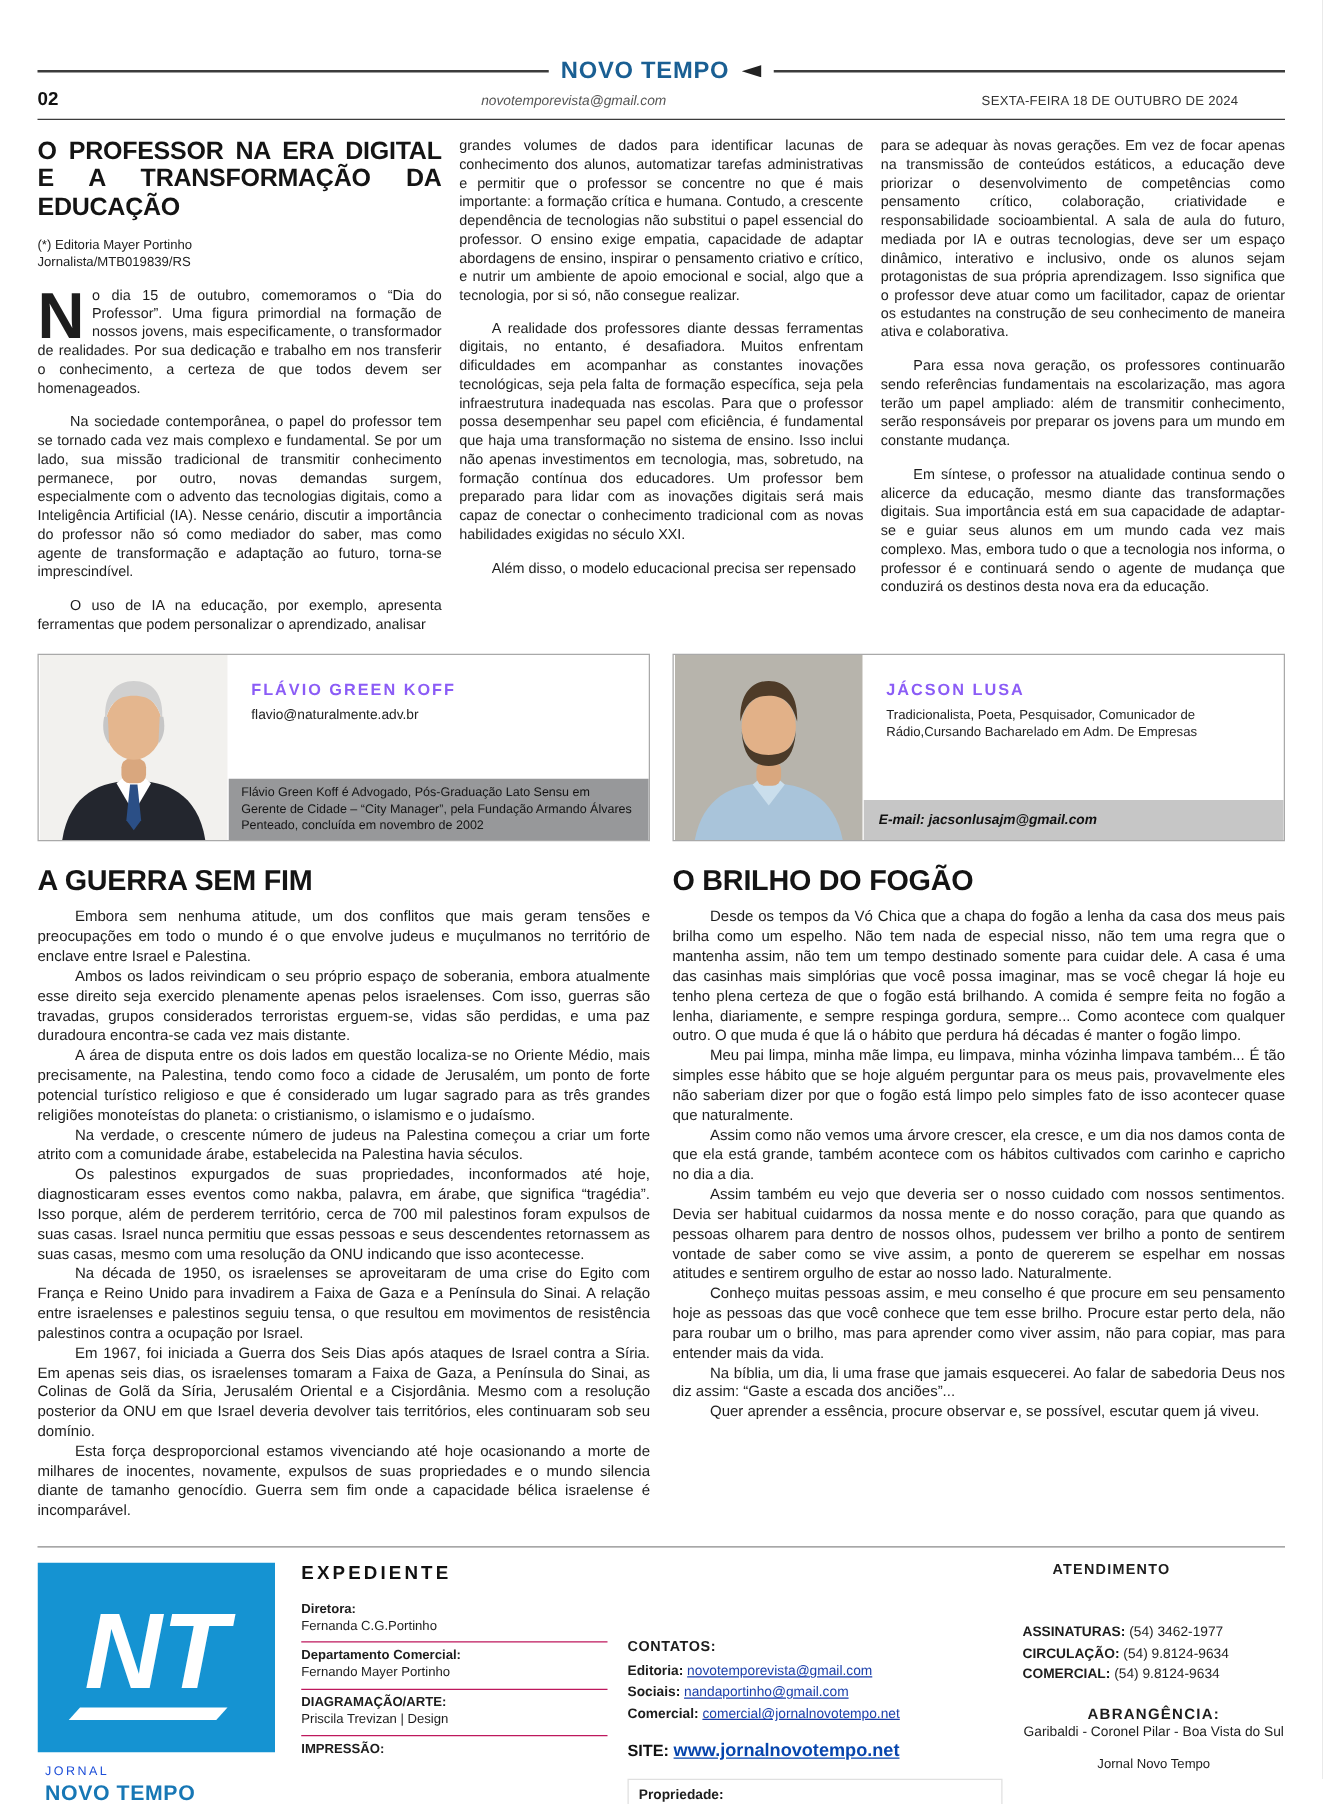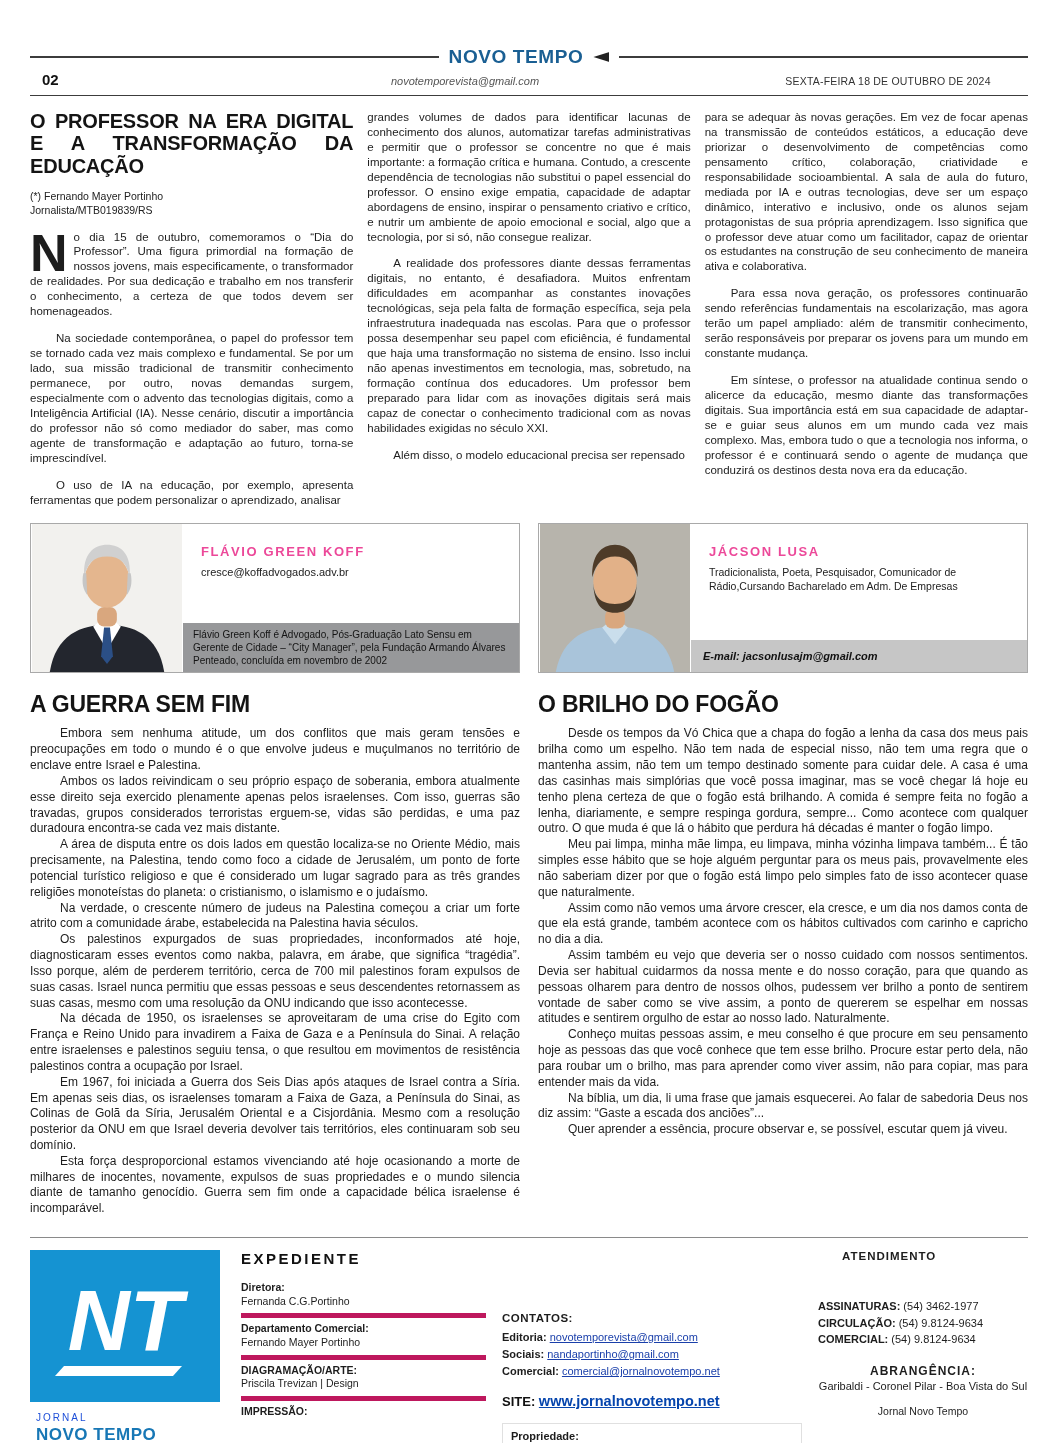--- a/index.html
+++ b/index.html
@@ -5,21 +5,21 @@
   * { margin:0; padding:0; box-sizing:border-box; }
   html,body { background:#d9d9d9; }
   body { font-family:"Liberation Sans", sans-serif; color:#222; }
   .page { width:1058px; min-height:1443px; margin:0 auto; background:#ffffff; padding:46px 30px 16px; position:relative; }
 
   
   .masthead-row { display:flex; align-items:center; gap:10px; }
   .rule { flex:1; border-top:2px solid #3c3c3c; }
   .masthead-title { font-size:19px; font-weight:bold; color:#1a5f93; letter-spacing:.6px; white-space:nowrap; }
   .diamond { width:16px; height:10px; background:#222; clip-path:polygon(0 50%, 100% 0, 100% 100%); flex:0 0 16px; }
-  .masthead-sub { display:flex; align-items:baseline; margin-top:3px;margin-left:12px; }
+  .masthead-sub { display:flex; align-items:baseline; margin-top:3px; }
   .page-number { font-weight:bold; font-size:15px; width:140px; color:#111; }
   .masthead-email { flex:1; text-align:center; font-style:italic; color:#555; font-size:11px; }
   .masthead-date { width:280px; text-align:center; font-size:10.5px; color:#333; letter-spacing:.2px; }
   .header-bottom-rule { border-top:1.5px solid #3c3c3c; margin-top:7px; }
 
   
   .main-article { display:flex; gap:14px; margin-top:14px; }
   .main-col { flex:1; min-width:0; font-size:11.5px; line-height:1.3; text-align:justify; color:#1d1d1d; }
   .article-title { font-size:20px; line-height:1.12; font-weight:bold; color:#141414; letter-spacing:-.2px; margin-bottom:12px; }
   .byline { font-size:10.5px; line-height:1.35; color:#222; }
@@ -30,41 +30,41 @@
   .para.indent { text-indent:26px; }
   .dropcap { float:left; font-size:52px; line-height:.8; font-weight:bold; padding:3px 6px 0 0; color:#1d1d1d; }
 
   
   .features { display:flex; gap:18px; margin-top:16px; }
   .feature { flex:1; min-width:0; }
   .author-box { border:1px solid #a9a9a9; display:flex; height:150px; background:#fff; overflow:hidden; }
   .author-photo { width:152px; flex:0 0 152px; }
   .author-photo svg { width:100%; height:100%; display:block; }
   .author-info { flex:1; display:flex; flex-direction:column; min-width:0; }
-  .author-name { font-weight:bold; font-size:13px; letter-spacing:1.6px; padding:20px 18px 7px; color:#ec4899; }
+  .author-name { font-weight:bold; font-size:13px; letter-spacing:1.6px; padding:20px 18px 7px; color:#8b5cf6; }
   .author-email { font-size:11px; padding:0 18px; color:#222; }
   .author-desc { font-size:10.5px; line-height:1.3; padding:0 18px; color:#222; }
   .author-strip { margin-top:auto; font-size:10px; line-height:1.3; padding:5px 10px; }
   .strip-left { background:#97989a; color:#141414; }
   .strip-right { background:#c6c6c6; color:#111; font-weight:bold; font-style:italic; font-size:11px; padding:9px 12px; }
   .feature-title { font-size:23px; font-weight:bold; color:#141414; margin:18px 0 8px; letter-spacing:-.2px; }
   .feature-body { font-size:12px; line-height:1.32; text-align:justify; color:#1d1d1d; }
   .feature-body .para { text-indent:30px; }
 
   
   .footer { margin-top:20px; border-top:1px solid #8a8a8a; padding-top:12px; display:flex; gap:16px; }
   .footer-logo-block { width:195px; flex:0 0 195px; }
   .nt-logo-wrap { width:190px; height:152px; }
   .nt-logo-wrap svg { width:100%; height:100%; display:block; }
   .logo-jornal { font-size:10px; font-weight:normal; color:#1d4ed8; letter-spacing:2px; margin:10px 0 0 6px; }
   .logo-novotempo { font-size:17px; font-weight:bold; color:#1777b5; letter-spacing:.5px; margin:2px 0 0 6px; }
 
   .expediente { width:245px; flex:0 0 245px; font-size:10.5px; color:#1d1d1d; }
   .expediente-title { font-size:15px; font-weight:bold; letter-spacing:2.5px; margin-bottom:10px; color:#111; }
-  .exp-entry { padding:4px 0 5px; border-bottom:5px solid #be185d; }
+  .exp-entry { padding:4px 0 5px; border-bottom:1px solid #be185d; }
   .exp-entry:last-child { border-bottom:none; }
   .exp-label { font-weight:bold; display:block; line-height:1.3; }
   .exp-value { display:block; line-height:1.3; }
 
   .contatos { width:300px; flex:0 0 300px; font-size:11px; padding-top:62px; color:#1d1d1d; }
   .contatos-title { font-weight:bold; font-size:11.5px; margin-bottom:7px; letter-spacing:.5px; }
   .contato-line { margin-bottom:5px; }
   .contato-label { font-weight:bold; }
   .link { color:#1a3faa; text-decoration:underline; cursor:pointer; }
   .site-line { margin:16px 0 14px; font-size:13px; }
@@ -100,21 +100,21 @@
       <div class="page-number">02</div>
       <div class="masthead-email">novotemporevista@gmail.com</div>
       <div class="masthead-date">SEXTA-FEIRA 18 DE OUTUBRO DE 2024</div>
     </div>
     <div class="header-bottom-rule"></div>
   </div>
 
   <div class="main-article">
     <div class="main-col">
       <h1 class="article-title">O PROFESSOR NA ERA DIGITAL E A TRANSFORMAÇÃO DA EDUCAÇÃO</h1>
-      <div class="byline">(*) Fernando Mayer Portinho</div>
+      <div class="byline">(*) Editoria Mayer Portinho</div>
       <div class="byline byline2">Jornalista/MTB019839/RS</div>
       <div class="para">
         <span class="dropcap">N</span><span>o dia 15 de outubro, comemoramos o “Dia do Professor”. Uma figura primordial na formação de nossos jovens, mais especificamente, o transformador de realidades. Por sua dedicação e trabalho em nos transferir o conhecimento, a certeza de que todos devem ser homenageados.</span>
       </div>
       <div class="para indent">Na sociedade contemporânea, o papel do professor tem se tornado cada vez mais complexo e fundamental. Se por um lado, sua missão tradicional de transmitir conhecimento permanece, por outro, novas demandas surgem, especialmente com o advento das tecnologias digitais, como a Inteligência Artificial (IA). Nesse cenário, discutir a importância do professor não só como mediador do saber, mas como agente de transformação e adaptação ao futuro, torna-se imprescindível.</div>
       <div class="para indent">O uso de IA na educação, por exemplo, apresenta ferramentas que podem personalizar o aprendizado, analisar</div>
     </div>
     <div class="main-col">
       <div class="para">grandes volumes de dados para identificar lacunas de conhecimento dos alunos, automatizar tarefas administrativas e permitir que o professor se concentre no que é mais importante: a formação crítica e humana. Contudo, a crescente dependência de tecnologias não substitui o papel essencial do professor. O ensino exige empatia, capacidade de adaptar abordagens de ensino, inspirar o pensamento criativo e crítico, e nutrir um ambiente de apoio emocional e social, algo que a tecnologia, por si só, não consegue realizar.</div>
       <div class="para indent">A realidade dos professores diante dessas ferramentas digitais, no entanto, é desafiadora. Muitos enfrentam dificuldades em acompanhar as constantes inovações tecnológicas, seja pela falta de formação específica, seja pela infraestrutura inadequada nas escolas. Para que o professor possa desempenhar seu papel com eficiência, é fundamental que haja uma transformação no sistema de ensino. Isso inclui não apenas investimentos em tecnologia, mas, sobretudo, na formação contínua dos educadores. Um professor bem preparado para lidar com as inovações digitais será mais capaz de conectar o conhecimento tradicional com as novas habilidades exigidas no século XXI.</div>
@@ -139,21 +139,21 @@
             <path d="M73 105 L79 105 L82 134 L76 142 L70 134 Z" fill="#2b4f86"></path>
             <rect x="66" y="84" width="20" height="20" rx="7" fill="#d9a77e"></rect>
             <ellipse cx="76" cy="58" rx="23" ry="27" fill="#e4b68e"></ellipse>
             <path d="M53 54 C51 30 63 21 76 21 C90 21 101 30 99 54 C96 40 90 33 76 33 C62 33 56 40 53 54 Z" fill="#d0d0d0"></path>
             <path d="M52 50 C50 60 52 67 56 72 L55 50 Z" fill="#c6c6c6"></path>
             <path d="M100 50 C102 60 100 67 96 72 L97 50 Z" fill="#c6c6c6"></path>
           </svg>
         </div>
         <div class="author-info">
           <div class="author-name">FLÁVIO GREEN KOFF</div>
-          <div class="author-email">cresce@koffadvogados.adv.br</div>
+          <div class="author-email">flavio@naturalmente.adv.br</div>
           <div class="author-strip strip-left">Flávio Green Koff é Advogado, Pós-Graduação Lato Sensu em Gerente de Cidade – “City Manager”, pela Fundação Armando Álvares Penteado, concluída em novembro de 2002</div>
         </div>
       </div>
       <h2 class="feature-title">A GUERRA SEM FIM</h2>
       <div class="feature-body">
         <div class="para">Embora sem nenhuma atitude, um dos conflitos que mais geram tensões e preocupações em todo o mundo é o que envolve judeus e muçulmanos no território de enclave entre Israel e Palestina.</div>
         <div class="para">Ambos os lados reivindicam o seu próprio espaço de soberania, embora atualmente esse direito seja exercido plenamente apenas pelos israelenses. Com isso, guerras são travadas, grupos considerados terroristas erguem-se, vidas são perdidas, e uma paz duradoura encontra-se cada vez mais distante.</div>
         <div class="para">A área de disputa entre os dois lados em questão localiza-se no Oriente Médio, mais precisamente, na Palestina, tendo como foco a cidade de Jerusalém, um ponto de forte potencial turístico religioso e que é considerado um lugar sagrado para as três grandes religiões monoteístas do planeta: o cristianismo, o islamismo e o judaísmo.</div>
         <div class="para">Na verdade, o crescente número de judeus na Palestina começou a criar um forte atrito com a comunidade árabe, estabelecida na Palestina havia séculos.</div>
         <div class="para">Os palestinos expurgados de suas propriedades, inconformados até hoje, diagnosticaram esses eventos como nakba, palavra, em árabe, que significa “tragédia”. Isso porque, além de perderem território, cerca de 700 mil palestinos foram expulsos de suas casas. Israel nunca permitiu que essas pessoas e seus descendentes retornassem as suas casas, mesmo com uma resolução da ONU indicando que isso acontecesse.</div>

